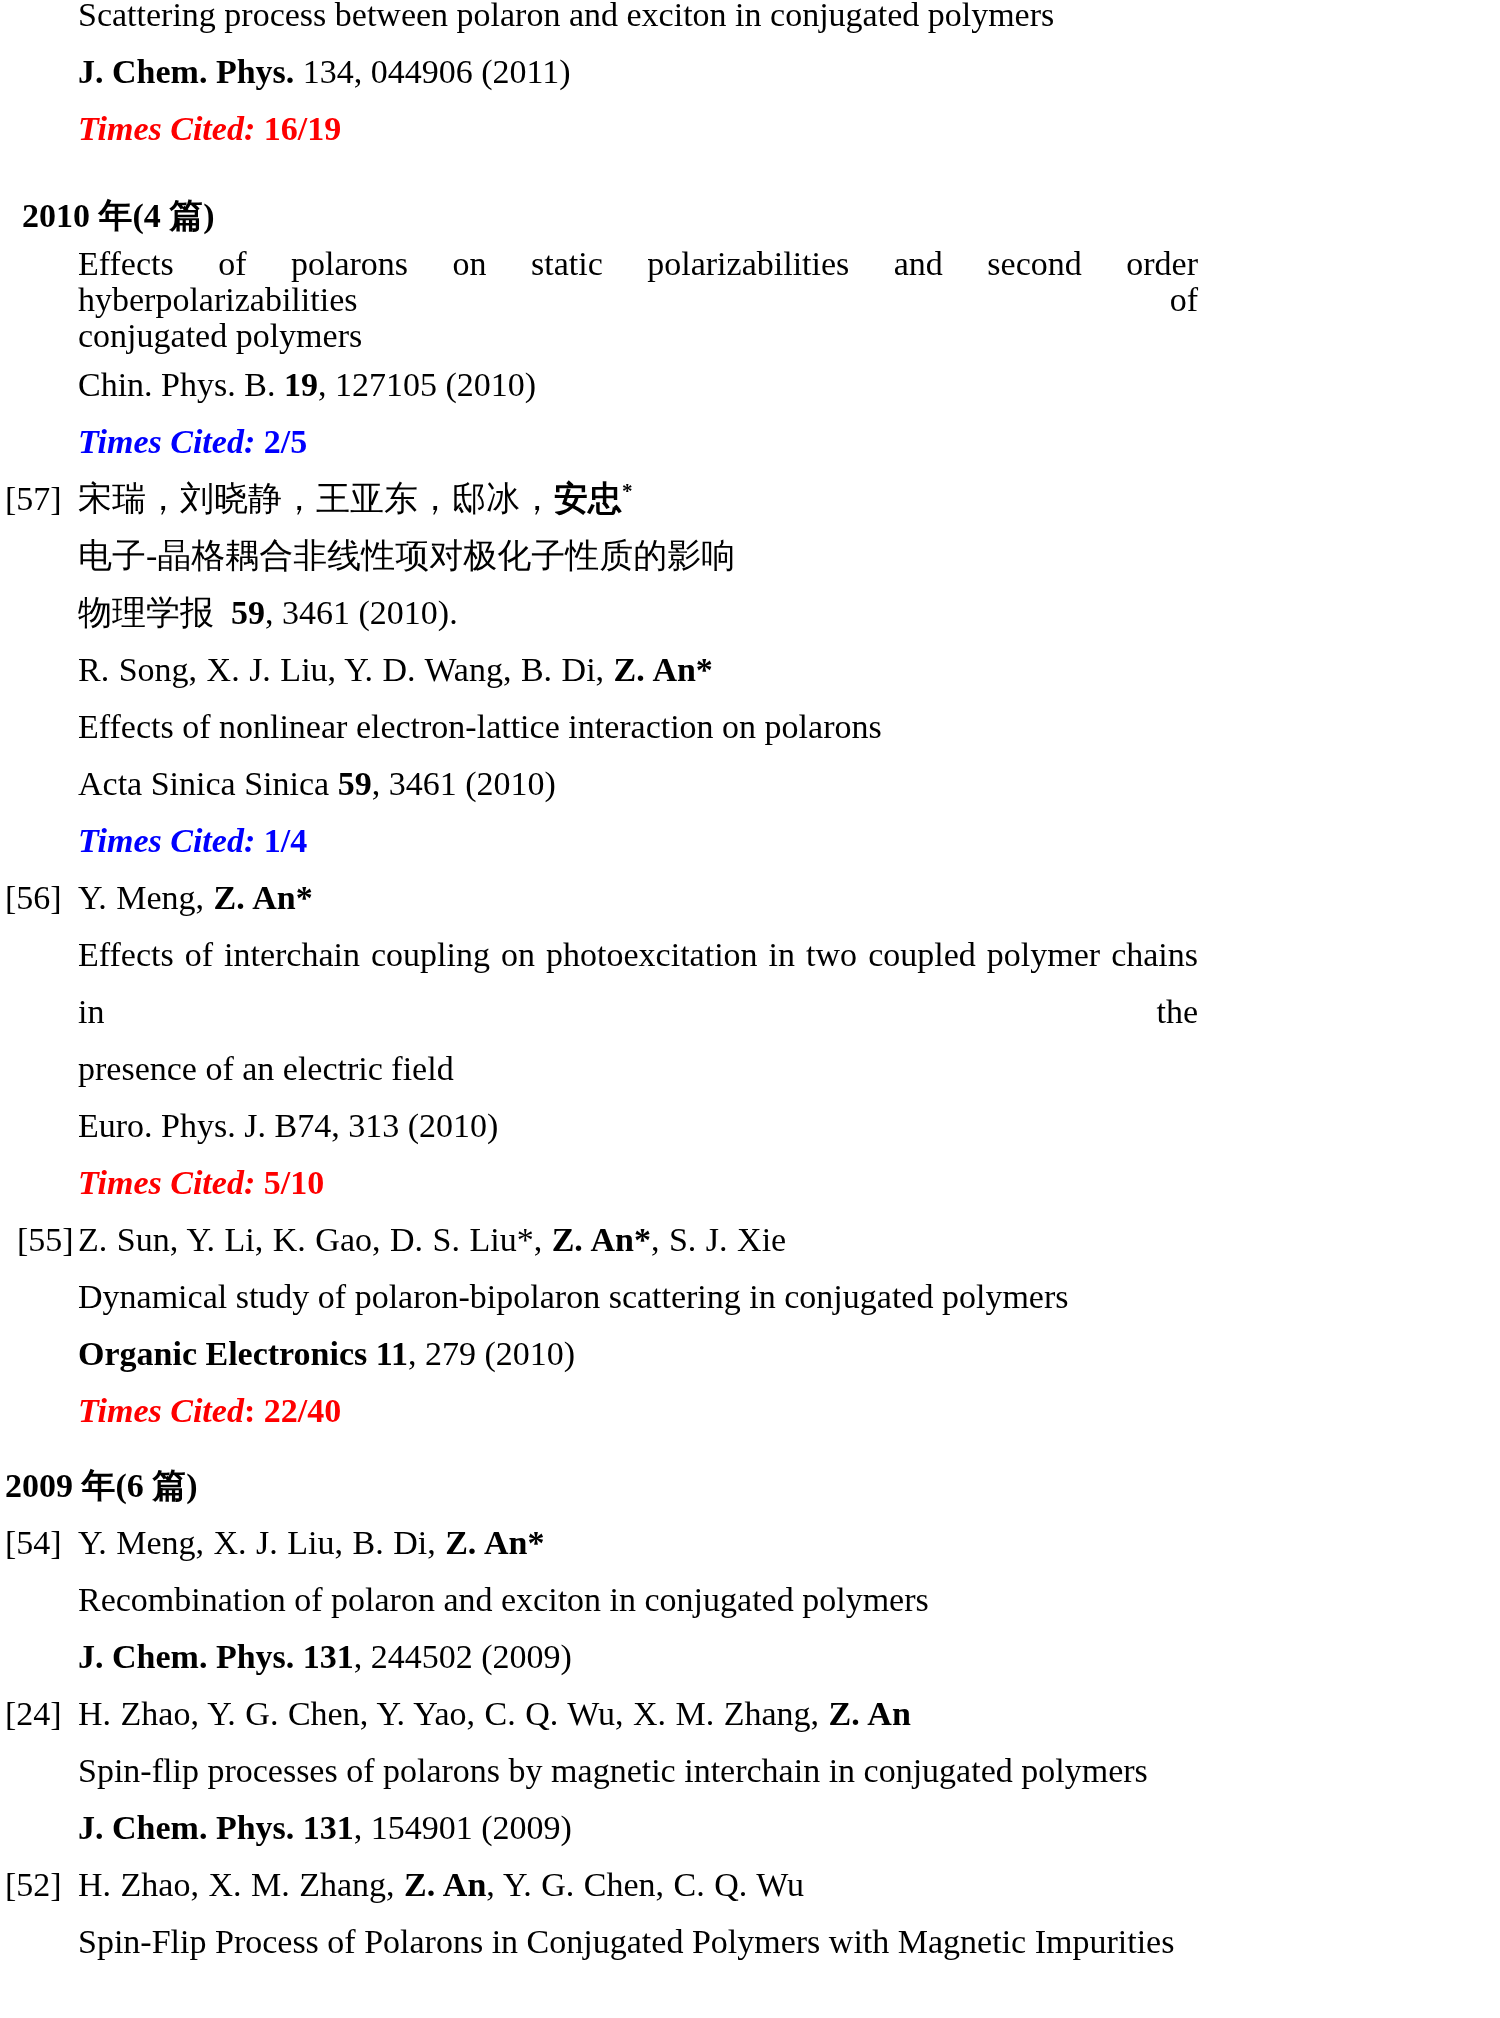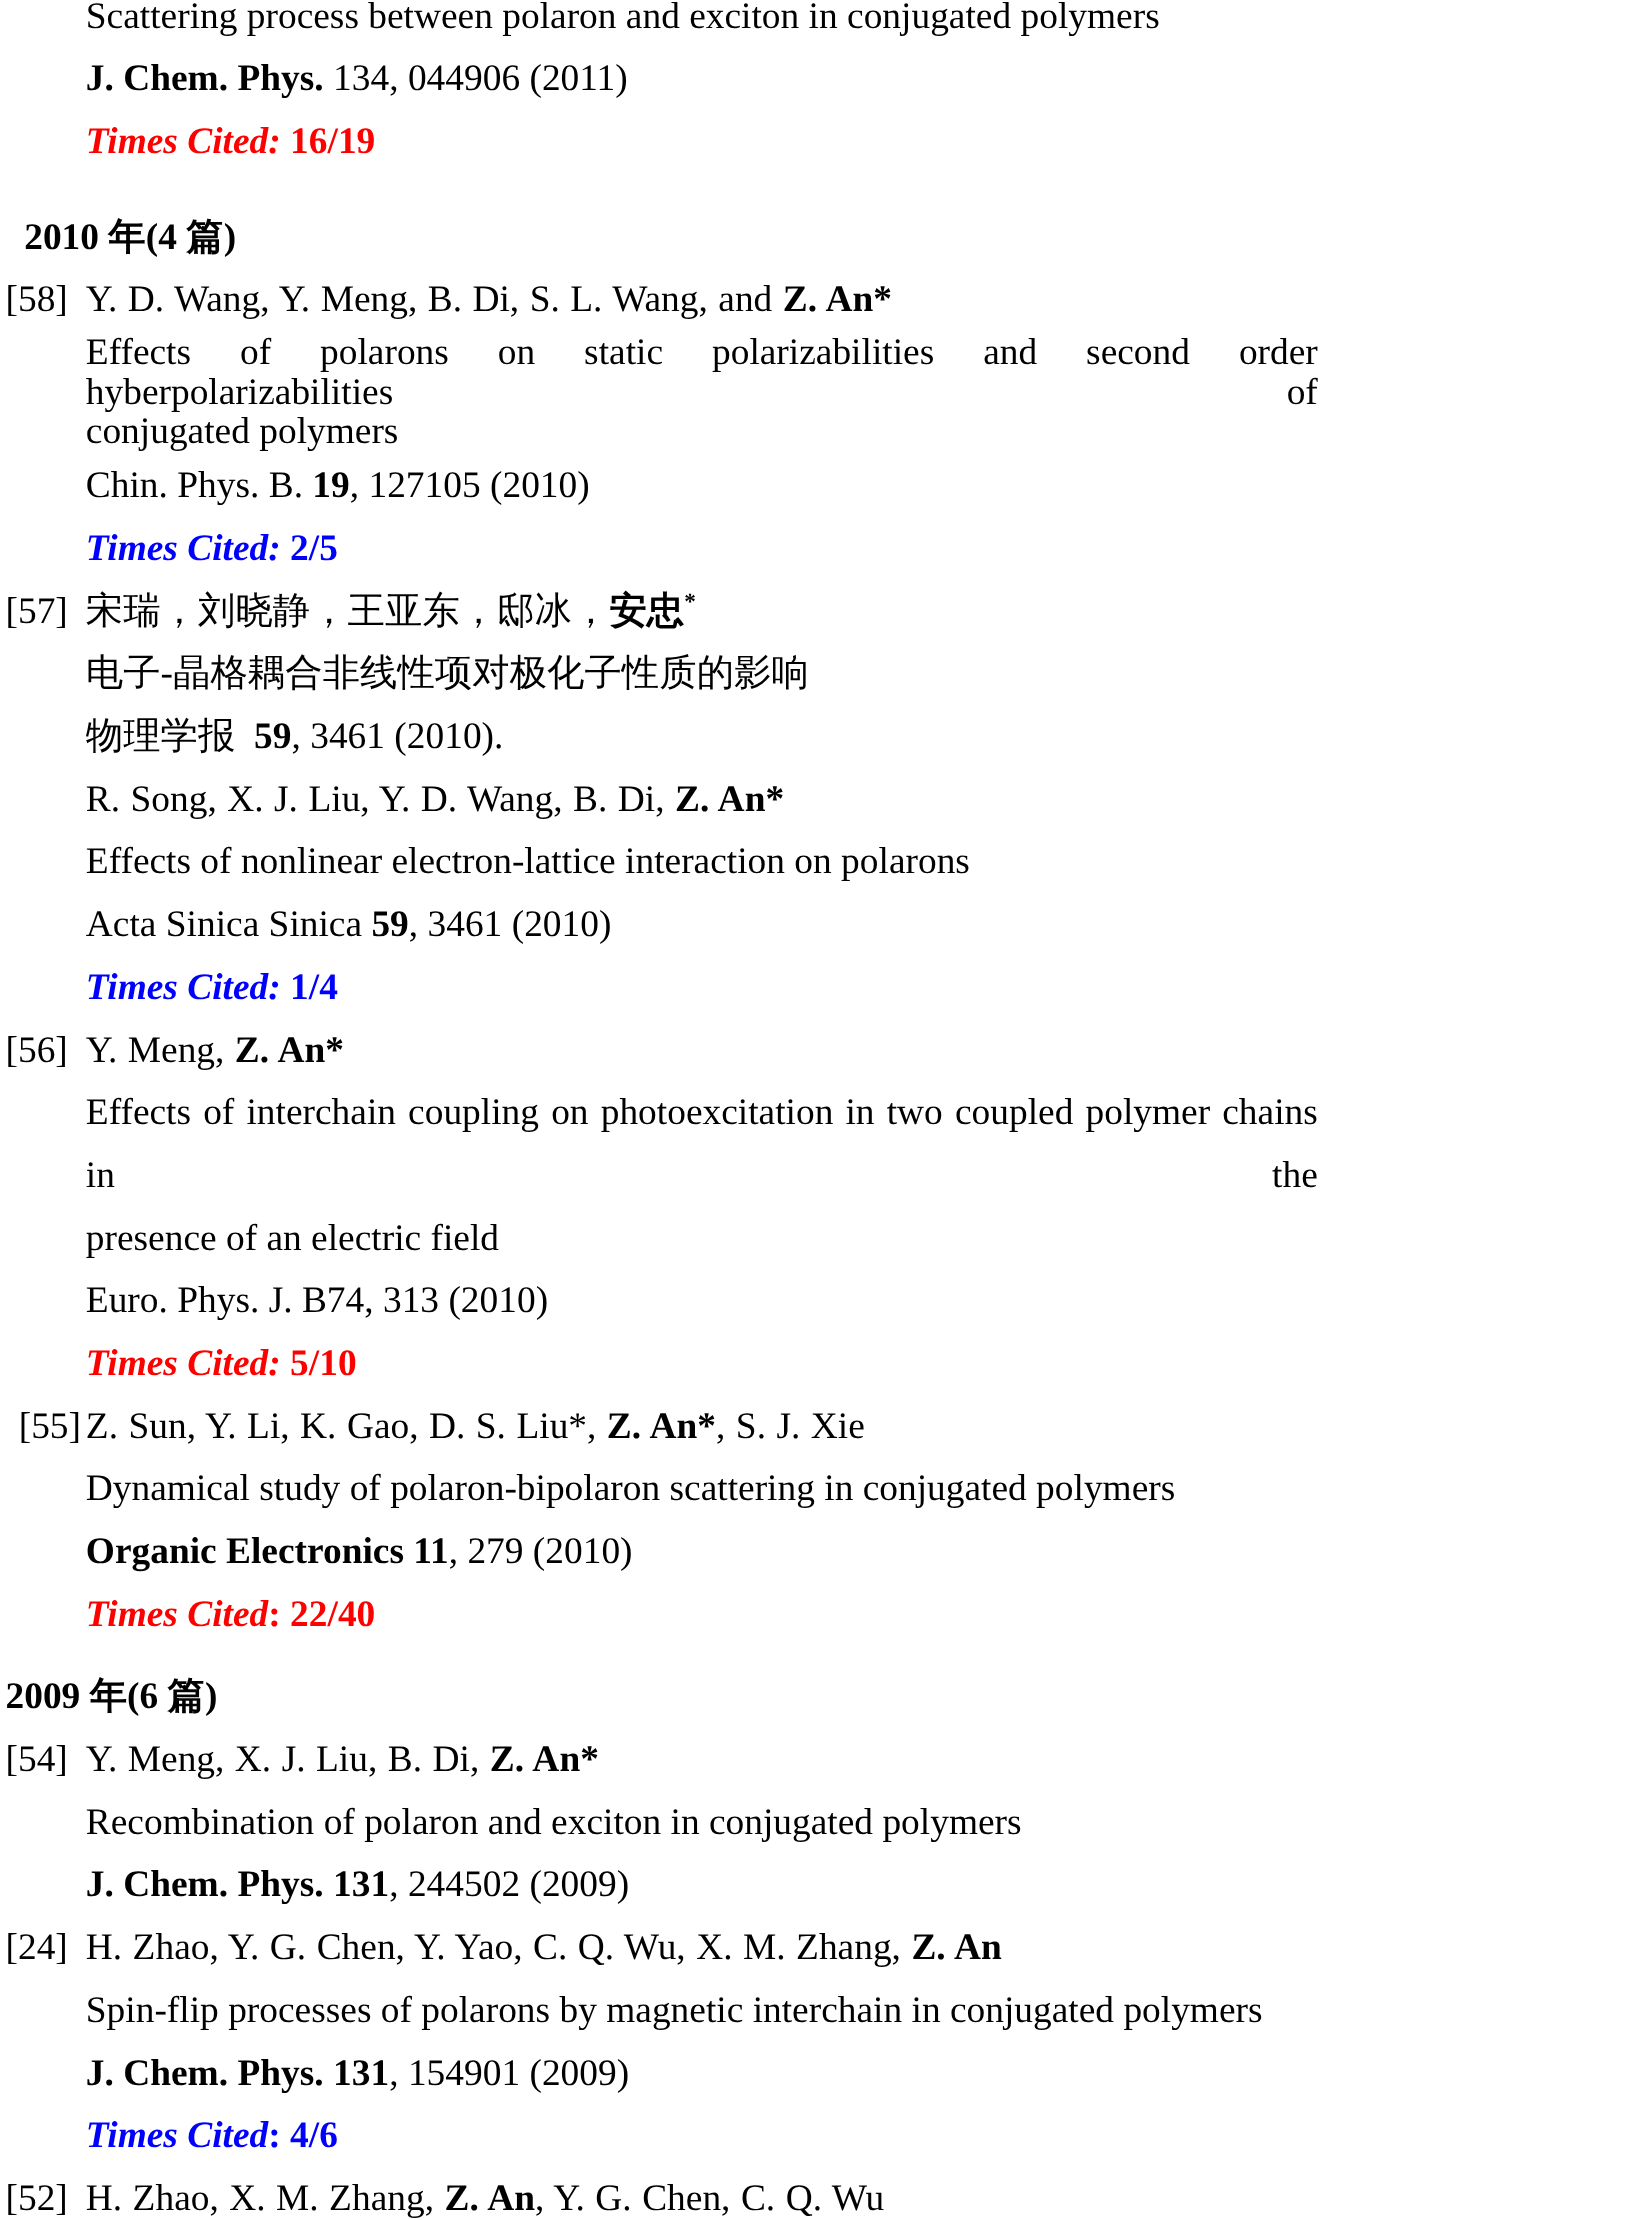--- a/index.html
+++ b/index.html
@@ -56,21 +56,20 @@
   <div class="content" id="doc-content">
       <div class="ref-item">
         <div class="para title-block">
           <div class="tline">Scattering process between polaron and exciton in conjugated polymers</div>
         </div>
         <div class="para"><span class="b">J. Chem. Phys. </span><span>134, 044906 (2011)</span></div>
         <div class="para cited" style="color: rgb(254, 0, 0);"><span class="lbl">Times Cited</span><span class="colon it">:</span><span class="val">&nbsp;16/19</span></div>
       </div>
       <div class="year y1">2010 年(4 篇)</div>
       <div class="ref-item">
-        <div class="para authors"><span class="ref-label">[58]</span><span>Y. D. Wang, Y. Meng, B. Di, S. L. Wang, and </span><span class="b">Z. An*</span></div>
         <div class="para title-block tight">
           <div class="tline stretch">Effects of polarons on static polarizabilities and second order hyberpolarizabilities of</div>
           <div class="tline">conjugated polymers</div>
         </div>
         <div class="para"><span>Chin. Phys. B. </span><span class="b">19</span><span>, 127105 (2010)</span></div>
         <div class="para cited" style="color: rgb(0, 0, 254);"><span class="lbl">Times Cited</span><span class="colon it">:</span><span class="val">&nbsp;2/5</span></div>
       </div>
       <div class="ref-item">
         <div class="para authors"><span class="ref-label">[57]</span><span>宋瑞，刘晓静，王亚东，邸冰，</span><span class="b">安忠</span><sup class="star"><span class="b">*</span></sup></div>
         <div class="para title-block">
@@ -108,21 +107,20 @@
           <div class="tline">Recombination of polaron and exciton in conjugated polymers</div>
         </div>
         <div class="para"><span class="b">J. Chem. Phys. 131</span><span>, 244502 (2009)</span></div>
       </div>
       <div class="ref-item">
         <div class="para authors"><span class="ref-label">[24]</span><span>H. Zhao, Y. G. Chen, Y. Yao, C. Q. Wu, X. M. Zhang, </span><span class="b">Z. An</span></div>
         <div class="para title-block">
           <div class="tline">Spin-flip processes of polarons by magnetic interchain in conjugated polymers</div>
         </div>
         <div class="para"><span class="b">J. Chem. Phys. 131</span><span>, 154901 (2009)</span></div>
-        <div class="para cited" style="color: rgb(0, 0, 254);"><span class="lbl">Times Cited</span><span class="colon">:</span><span class="val">&nbsp;4/6</span></div>
       </div>
       <div class="ref-item">
         <div class="para authors"><span class="ref-label">[52]</span><span>H. Zhao, X. M. Zhang, </span><span class="b">Z. An</span><span>, Y. G. Chen, C. Q. Wu</span></div>
         <div class="para title-block">
           <div class="tline">Spin-Flip Process of Polarons in Conjugated Polymers with Magnetic Impurities</div>
         </div>
       </div>
     </div>
 </div>
 

